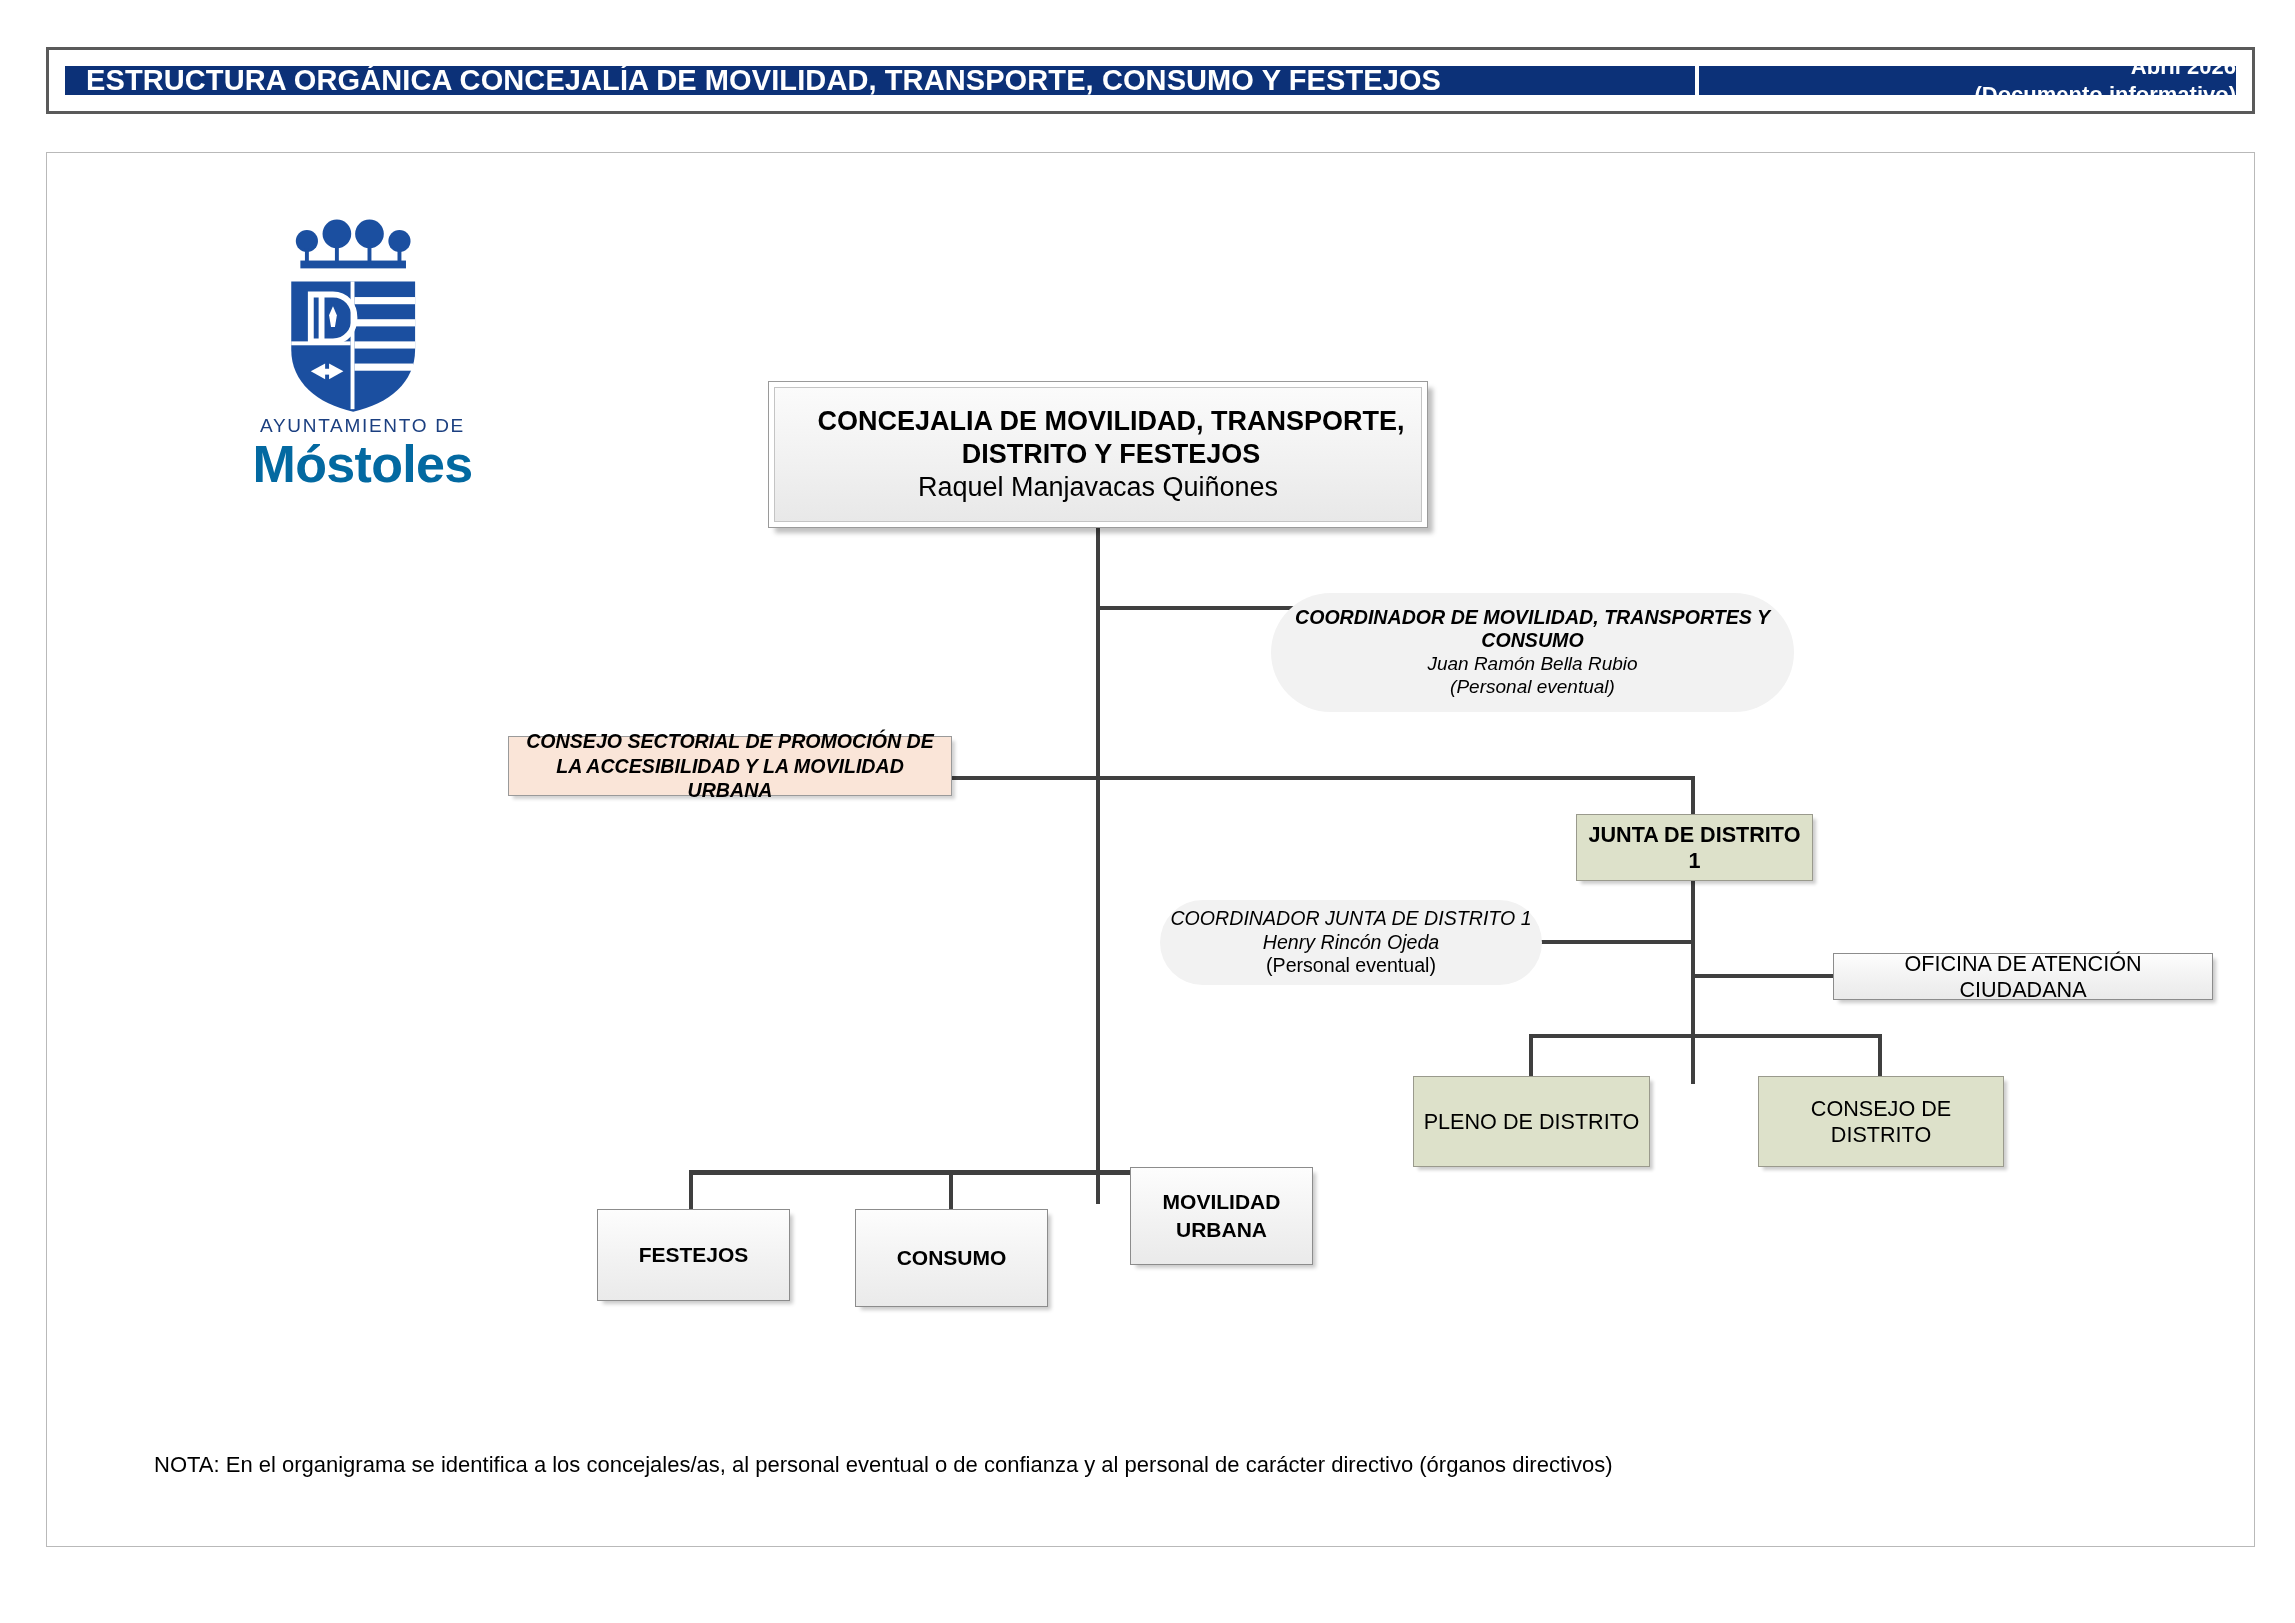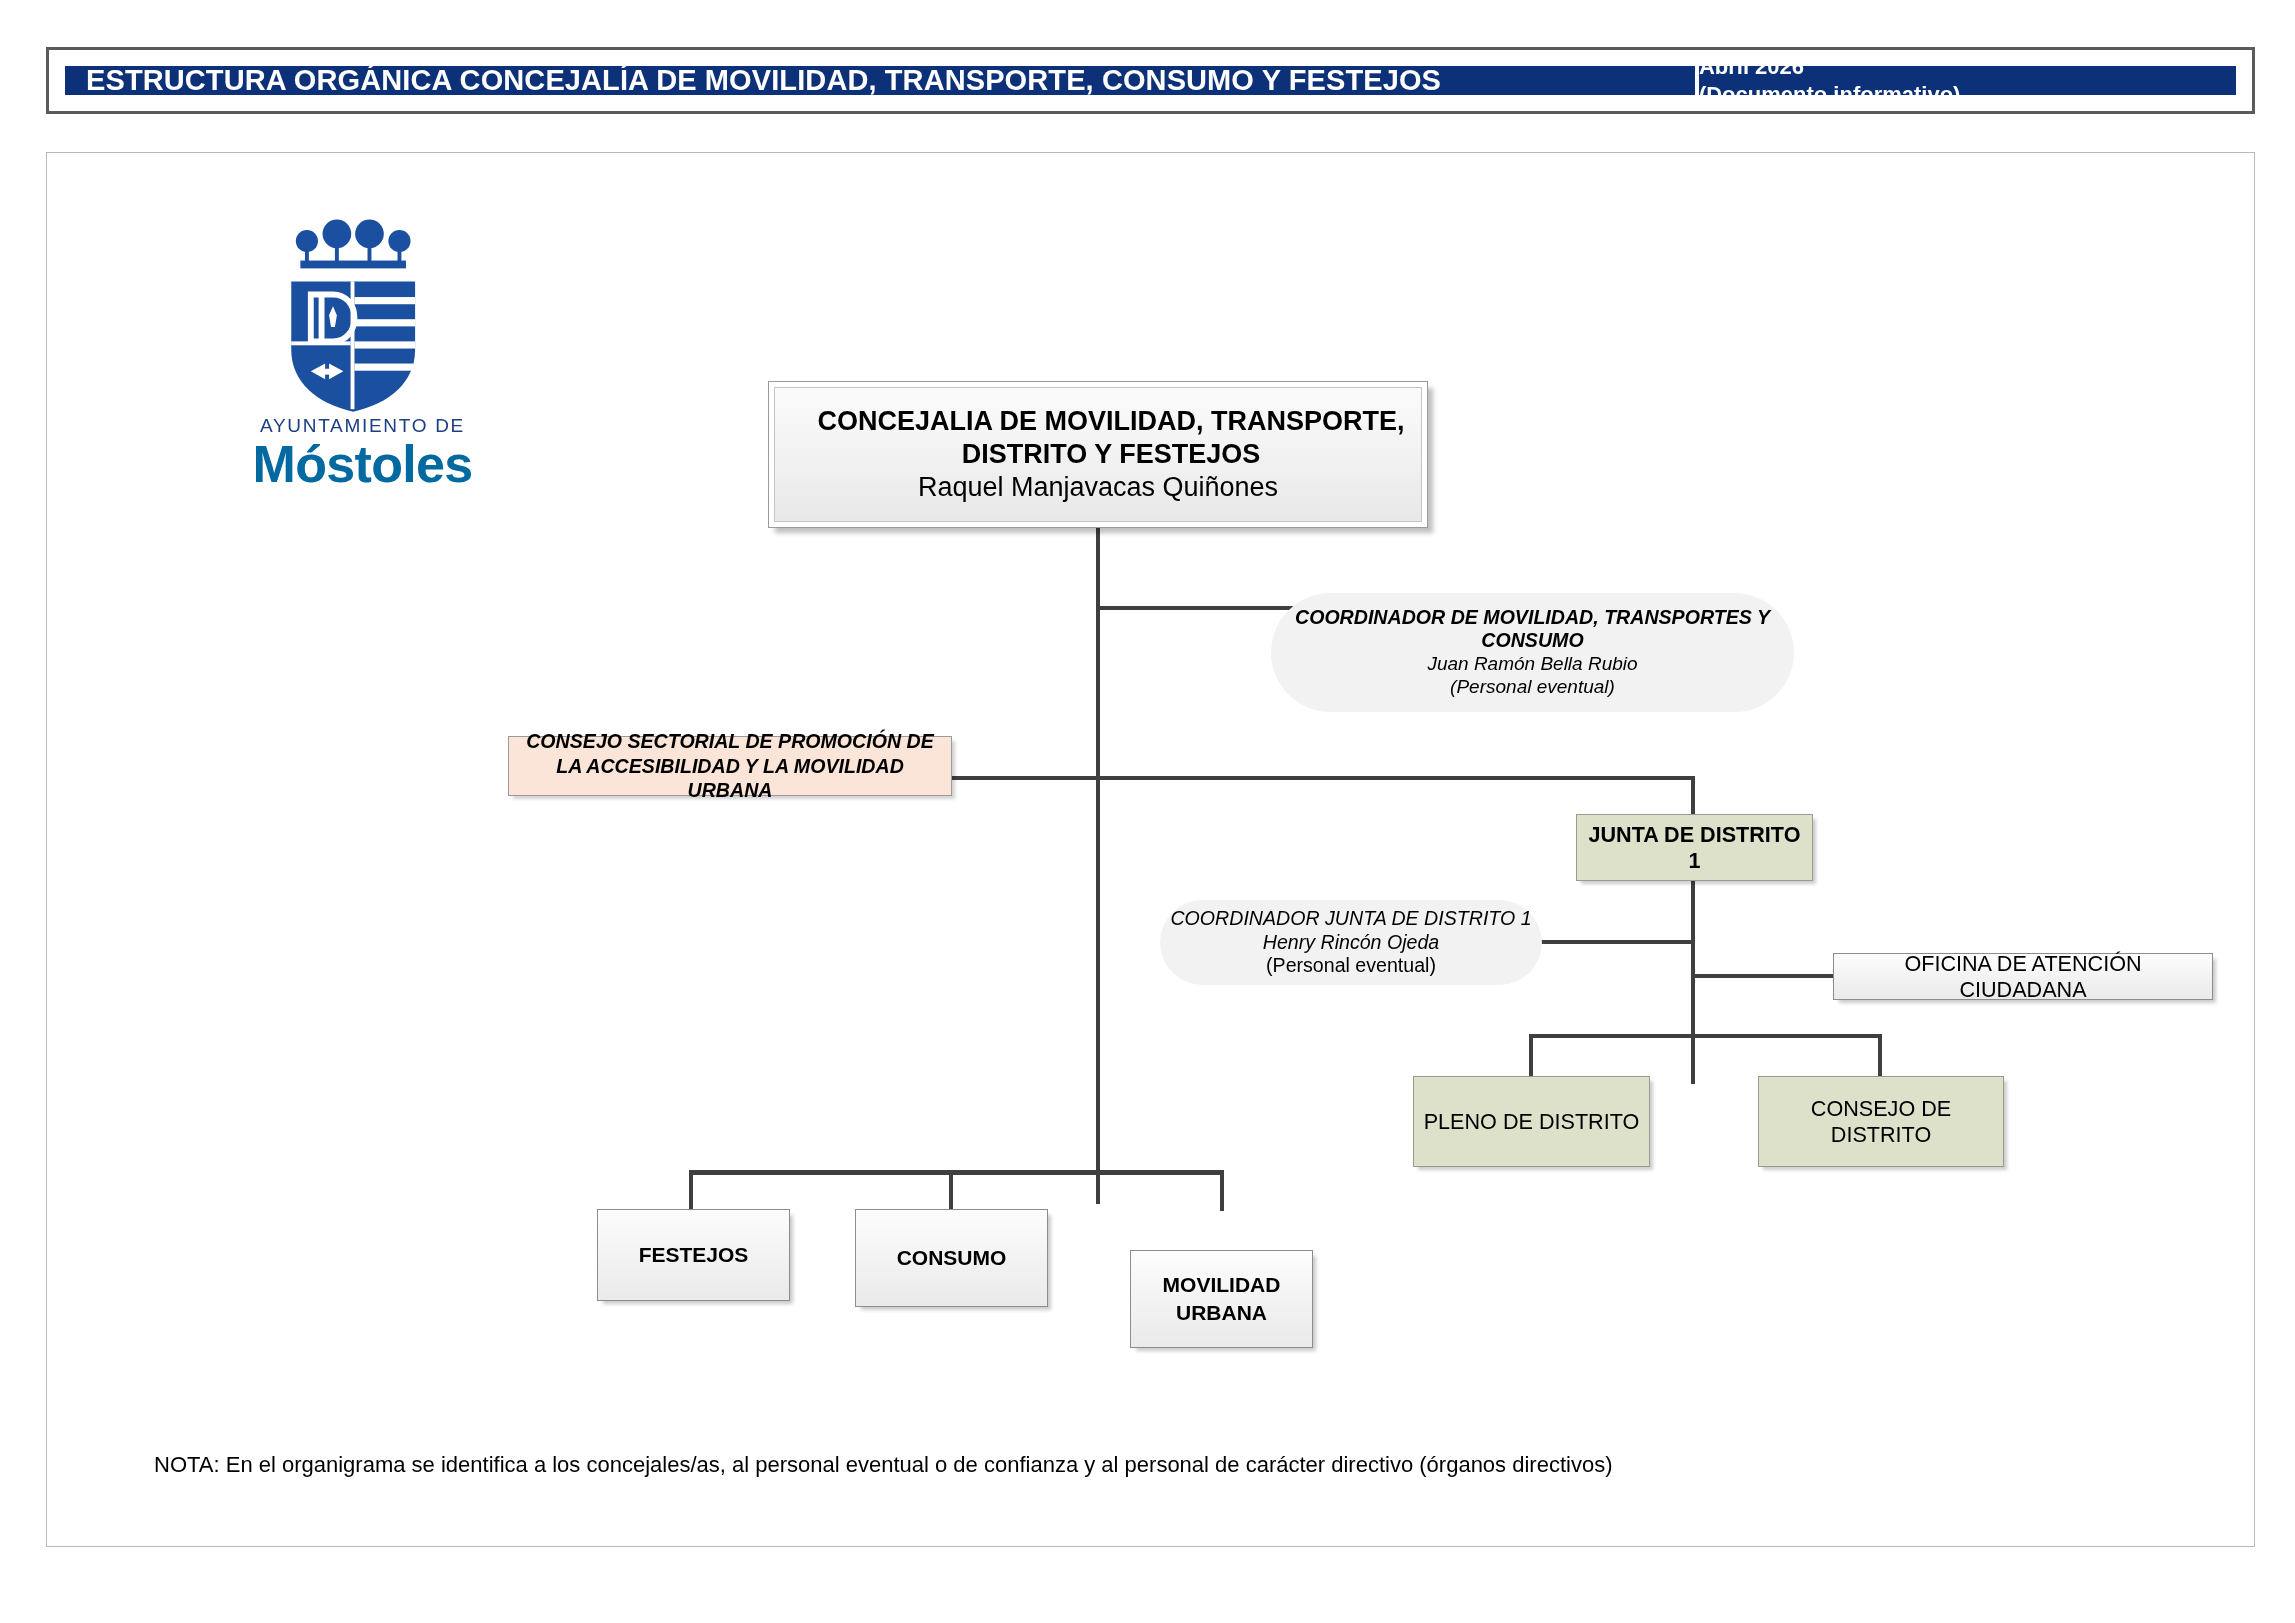--- a/index.html
+++ b/index.html
@@ -56,21 +56,21 @@
     flex: 1 1 auto;
     justify-content: center;
     text-align: center;
   }
   #hdr-date-inner {
     color: #ffffff;
     font-size: 22px;
     font-weight: bold;
     line-height: 1.25;
     width: 100%;
-    text-align: left;
+    text-align: right;
   }
 
   
   #body-frame {
     position: absolute;
     left: 46px;
     top: 152px;
     width: 2209px;
     height: 1395px;
     border: 1.3px solid #b9b9b9;
@@ -199,21 +199,21 @@
     left: 1413px; top: 1076px; width: 237px; height: 91px;
   }
   #node-consejo-distrito {
     left: 1758px; top: 1076px; width: 246px; height: 91px;
   }
   #node-pleno .node-inner, #node-consejo-distrito .node-inner { font-size: 21.6px; font-weight: normal; }
 
   
   #node-festejos { left: 597px; top: 1209px; width: 193px; height: 92px; }
   #node-consumo  { left: 855px; top: 1209px; width: 193px; height: 98px; }
-  #node-movurb   { left: 1130px; top: 1250px; width: 183px; height: 98px; }
+  #node-movurb   { left: 1130px; top: 1167px; width: 183px; height: 98px; }
   #node-festejos .node-inner, #node-consumo .node-inner, #node-movurb .node-inner {
     font-size: 21px; font-weight: bold; line-height: 1.35;
   }
 
   
   #note {
     position: absolute;
     left: 114px;
     top: 1452px;
     font-size: 22px;

